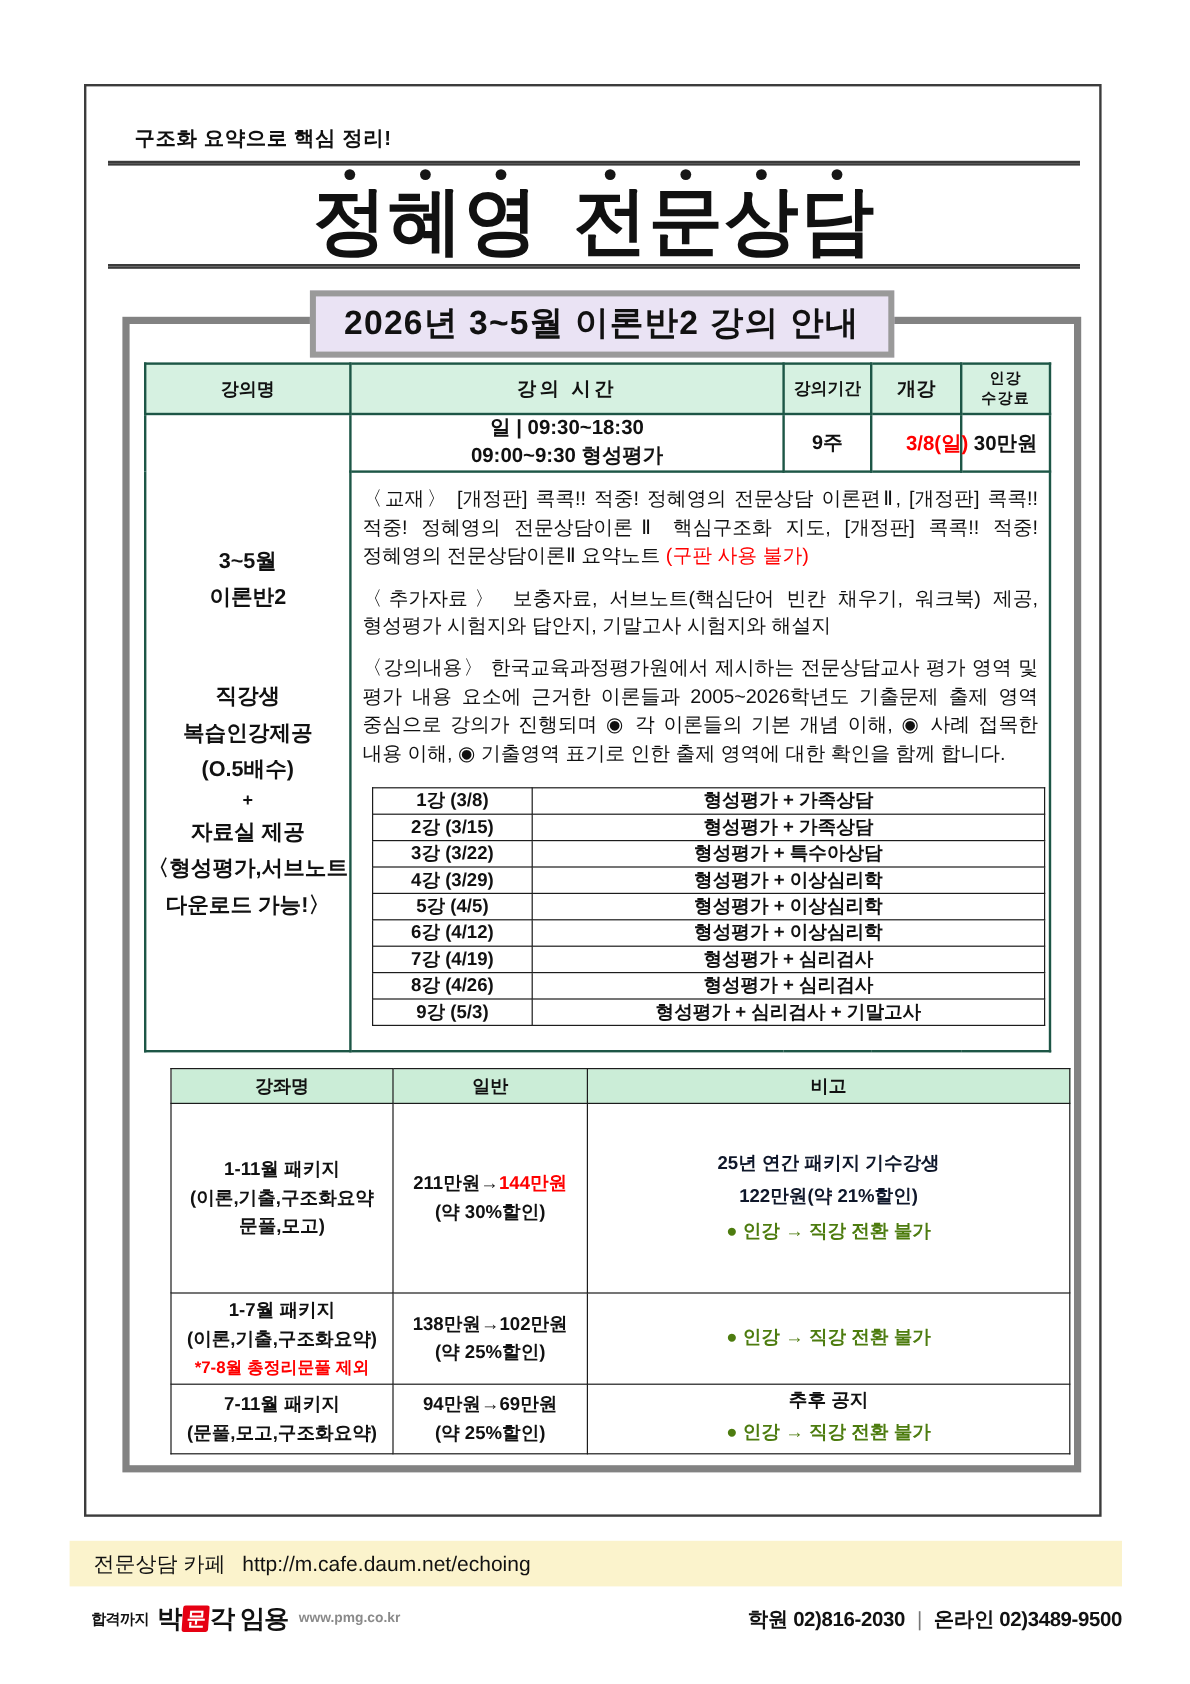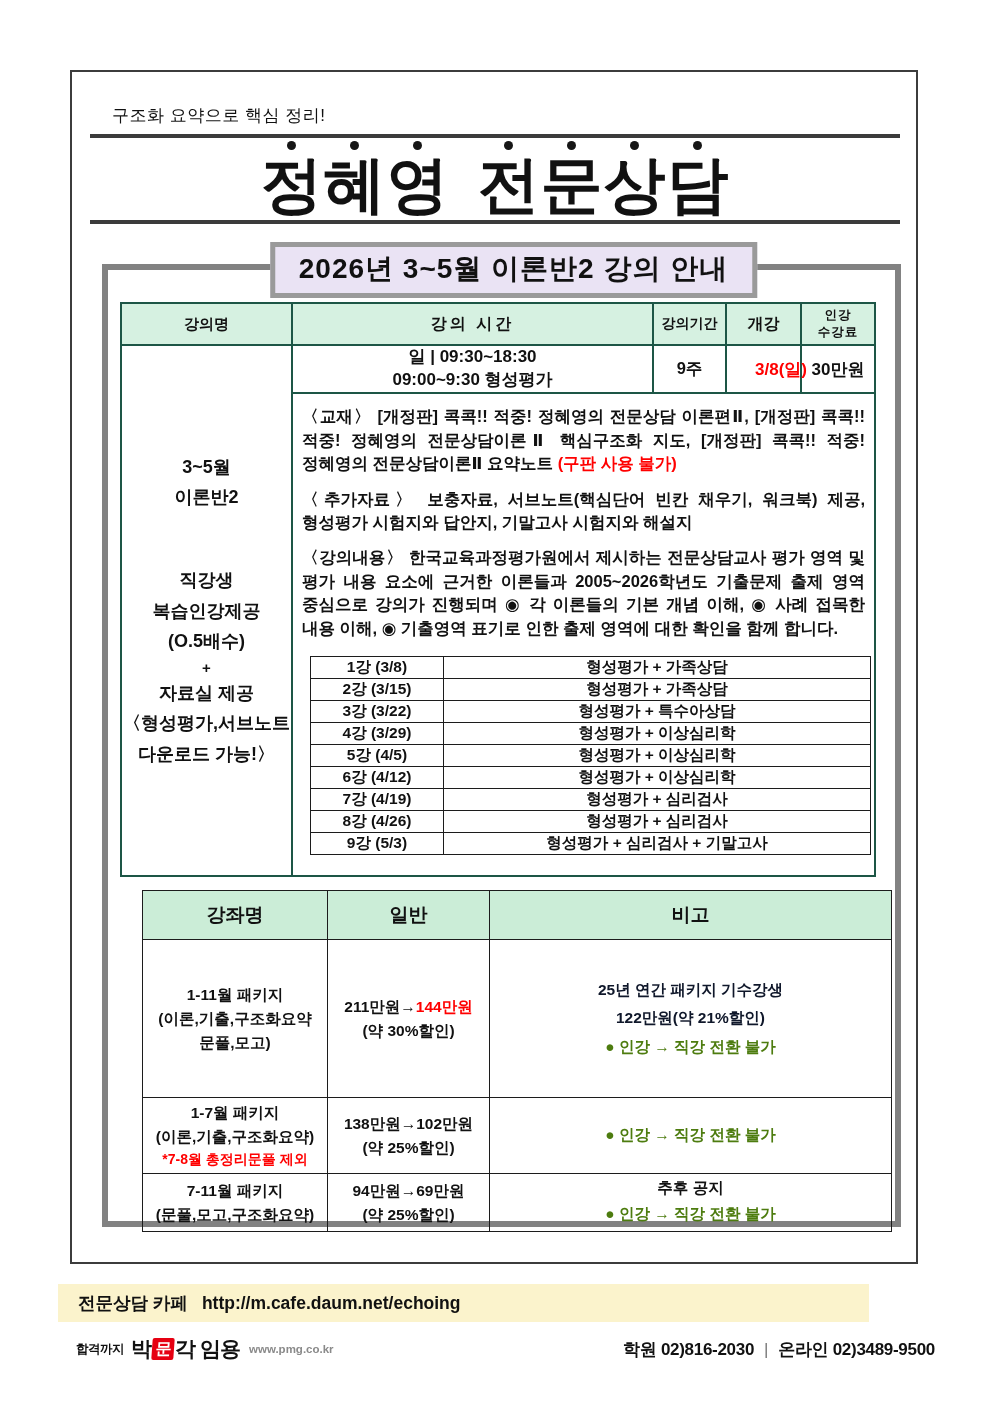--- a/index.html
+++ b/index.html
@@ -12,21 +12,21 @@
 
   
   .page-frame {
     position: absolute; left: 70px; top: 70px; width: 848px; height: 1194px;
     border: 2px solid #3c3c3c; background: #fff;
   }
 
   
   .slogan-row {
     display: flex; justify-content: space-between; align-items: flex-end;
-    margin: 32px 14px 0 40px; font-size: 17px; font-weight: 400; letter-spacing: 0.5px;
+    margin: 32px 14px 0 40px; font-size: 17px; font-weight: 700; letter-spacing: 0.5px;
   }
   .double-rule {
     height: 3px; border-top: 2.5px solid #3b3b3b; border-bottom: 2.5px solid #3b3b3b;
     margin: 7px 16px 0 18px;
   }
   .title-row { display: flex; justify-content: center; margin-top: 3px; }
   .tchar {
     font-size: 62px; font-weight: 800; line-height: 1.02; padding: 0 1px; text-align: center;
     letter-spacing: -1px;
   }
@@ -36,21 +36,21 @@
   }
   .tchar.tspace { width: 28px; }
   .tchar.tspace::before { background: transparent; }
   .double-rule.below-title { margin-top: 4px; }
 
   
   .content-wrap { position: relative; margin: 40px 15px 0 30px; }
   .banner {
     position: absolute; top: -22px; left: 50%; transform: translateX(-50%);
     background: #EAE3F4; border: 5px solid #9a9a9a; padding: 3px 24px 5px;
-    font-size: 28px; font-weight: 800; white-space: nowrap; z-index: 3; letter-spacing: 1px; margin-left: 12px;
+    font-size: 28px; font-weight: 800; white-space: nowrap; z-index: 3; letter-spacing: 1px;
   }
   .gray-box {
     border: 6px solid #828282; height: 963px; padding: 32px 0 0 12px; background: #fff;
   }
 
   
   table { border-collapse: collapse; }
   .course-table { width: 754px; table-layout: fixed; }
   .course-table col.c1 { width: 171px; } .course-table col.c2 { width: 361px; }
   .course-table col.c3 { width: 73px; }  .course-table col.c4 { width: 75px; }
@@ -66,52 +66,52 @@
   .dur-cell { font-size: 16.5px; }
   .start-cell { font-size: 17px; color: #FF0000; padding-left: 28px; }
   .fee-cell { font-size: 17px; }
 
   .left-label-cell { text-align: center; vertical-align: middle; font-weight: 800; font-size: 18px; line-height: 1.7; }
   .ll-gap { margin-top: 52px; }
   .ll-plus { font-size: 15px; line-height: 1.4; }
 
   .content-cell { vertical-align: top; padding: 6px 9px 4px 9px; height: 453px; }
   .content-cell p {
-    font-size: 16.5px; font-weight: 700; line-height: 1.42; text-align: justify;
+    font-size: 16.5px; font-weight: 400; line-height: 1.42; text-align: justify;
     word-break: keep-all; margin: 5px 0 12px 0;
   }
   .red-text { color: #FF0000; }
 
   .schedule-table { width: 560px; margin: 16px 0 16px 8px; table-layout: fixed; }
   .schedule-table col.s1 { width: 133px; } .schedule-table col.s2 { width: 427px; }
   .schedule-table td {
     border: 1.5px solid #1c1c1c; height: 22px; text-align: center;
     font-size: 15.5px; font-weight: 700; padding: 0;
   }
 
   
   .pricing-table { width: 749px; margin: 13px 0 0 22px; table-layout: fixed; }
   .pricing-table col.p1 { width: 185px; } .pricing-table col.p2 { width: 162px; }
   .pricing-table col.p3 { width: 402px; }
   .pricing-table th, .pricing-table td { border: 1.8px solid #1c1c1c; text-align: center; font-weight: 700; }
-  .pricing-table th { background: #CBEDD7; height: 49px; font-size: 19px; }
+  .pricing-table th { background: #CBEDD7; height: 29px; font-size: 15px; }
   .pricing-table td { font-size: 15.5px; line-height: 1.55; }
   .pr-row1 td { height: 32px; }
   .pr-row2 td { height: 158px; }
   .pr-row3 td { height: 76px; }
   .pr-row4 td { height: 58px; }
   .small-red { font-size: 14px; color: #FF0000; }
   .note-green { color: #0f172a; line-height: 1.85; }
   .note-red-line { color: #4d7c0f; line-height: 1.85; }
 
   
   .cafe-band {
-    position: absolute; left: 58px; top: 1284px; width: 811px; height: 38px;
+    position: absolute; left: 58px; top: 1284px; width: 877px; height: 38px;
     background: #FBF3CC; display: flex; align-items: center; gap: 14px; padding-left: 20px;
-    font-size: 17.5px; font-weight: 700;
+    font-size: 17.5px; font-weight: 400;
   }
   .brand-row {
     position: absolute; left: 76px; top: 1335px; width: 859px;
     display: flex; justify-content: space-between; align-items: center;
   }
   .brand-left { display: flex; align-items: center; }
   .brand-prefix { font-size: 12.5px; font-weight: 700; margin-right: 7px; letter-spacing: -0.5px; }
   .brand-logo { display: flex; align-items: center; font-size: 21px; font-weight: 800; letter-spacing: -1px; }
   .brand-mid {
     display: inline-flex; align-items: center; justify-content: center;

